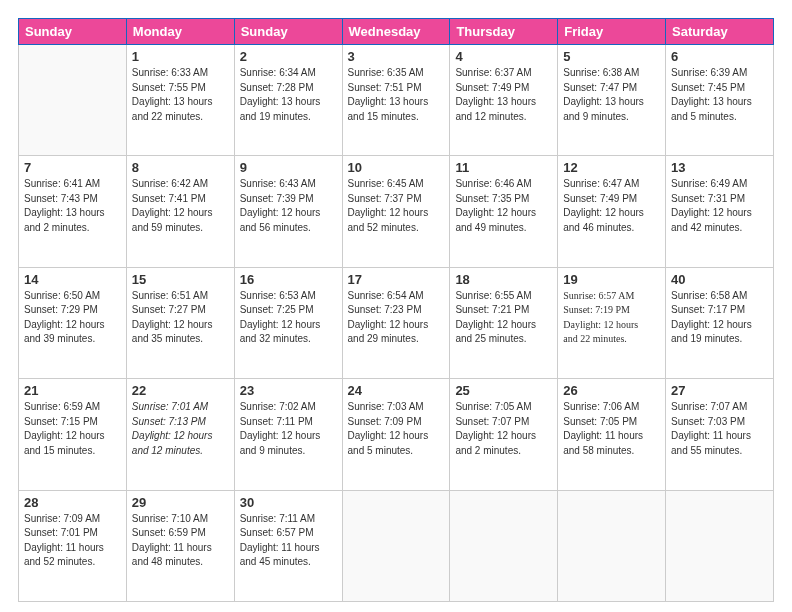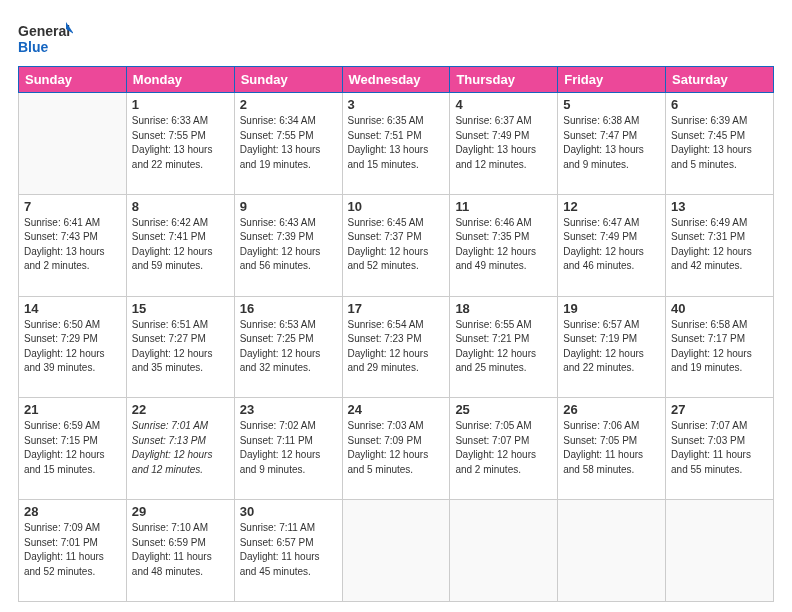--- a/index.html
+++ b/index.html
@@ -77,33 +77,20 @@
     .day-info {
       font-size: 10px;
       line-height: 1.45;
       color: #333;
     }
   </style>
 </head>
 <body>
 
 <div class="page">
-  <div class="header">
-    <div class="logo">
-  <svg width="55" height="40" viewBox="0 0 55 40">
-    <text x="0" y="18" font-size="14" font-weight="bold" fill="#333" font-family="Arial">General</text>
-    <text x="0" y="34" font-size="14" font-weight="bold" fill="#1565C0" font-family="Arial">Blue</text>
-    <polygon points="48,4 56,16 48,11" fill="#1565C0"></polygon>
-  </svg>
-</div>
-    <div class="title-block">
-      <div class="month-year"></div>
-      <div class="location"></div>
-    </div>
-  </div>
 
   <table class="calendar">
     <thead>
       <tr id="col-headers">
           <th>Sunday</th>
           <th>Monday</th>
           <th>Sunday</th>
           <th>Wednesday</th>
           <th>Thursday</th>
           <th>Friday</th>
@@ -116,21 +103,21 @@
           <td>
             <span class="day-num">1</span>
             <div class="day-info" style="white-space: pre-line;">Sunrise: 6:33 AM
 Sunset: 7:55 PM
 Daylight: 13 hours
 and 22 minutes.</div>
           </td>
           <td>
             <span class="day-num">2</span>
             <div class="day-info" style="white-space: pre-line;">Sunrise: 6:34 AM
-Sunset: 7:55 PM
+Sunset: 7:28 PM
 Daylight: 13 hours
 and 19 minutes.</div>
           </td>
           <td>
             <span class="day-num">3</span>
             <div class="day-info" style="white-space: pre-line;">Sunrise: 6:35 AM
 Sunset: 7:51 PM
 Daylight: 13 hours
 and 15 minutes.</div>
           </td>
@@ -238,21 +225,21 @@
           </td>
           <td>
             <span class="day-num">18</span>
             <div class="day-info" style="white-space: pre-line;">Sunrise: 6:55 AM
 Sunset: 7:21 PM
 Daylight: 12 hours
 and 25 minutes.</div>
           </td>
           <td>
             <span class="day-num">19</span>
-            <div class="day-info" style="white-space: pre-line;">Sunrise: 6:57 AM
+            <div class="day-info" style="white-space: pre-line; font-family: Liberation Serif, serif;">Sunrise: 6:57 AM
 Sunset: 7:19 PM
 Daylight: 12 hours
 and 22 minutes.</div>
           </td>
           <td>
             <span class="day-num">40</span>
             <div class="day-info" style="white-space: pre-line;">Sunrise: 6:58 AM
 Sunset: 7:17 PM
 Daylight: 12 hours
 and 19 minutes.</div>

